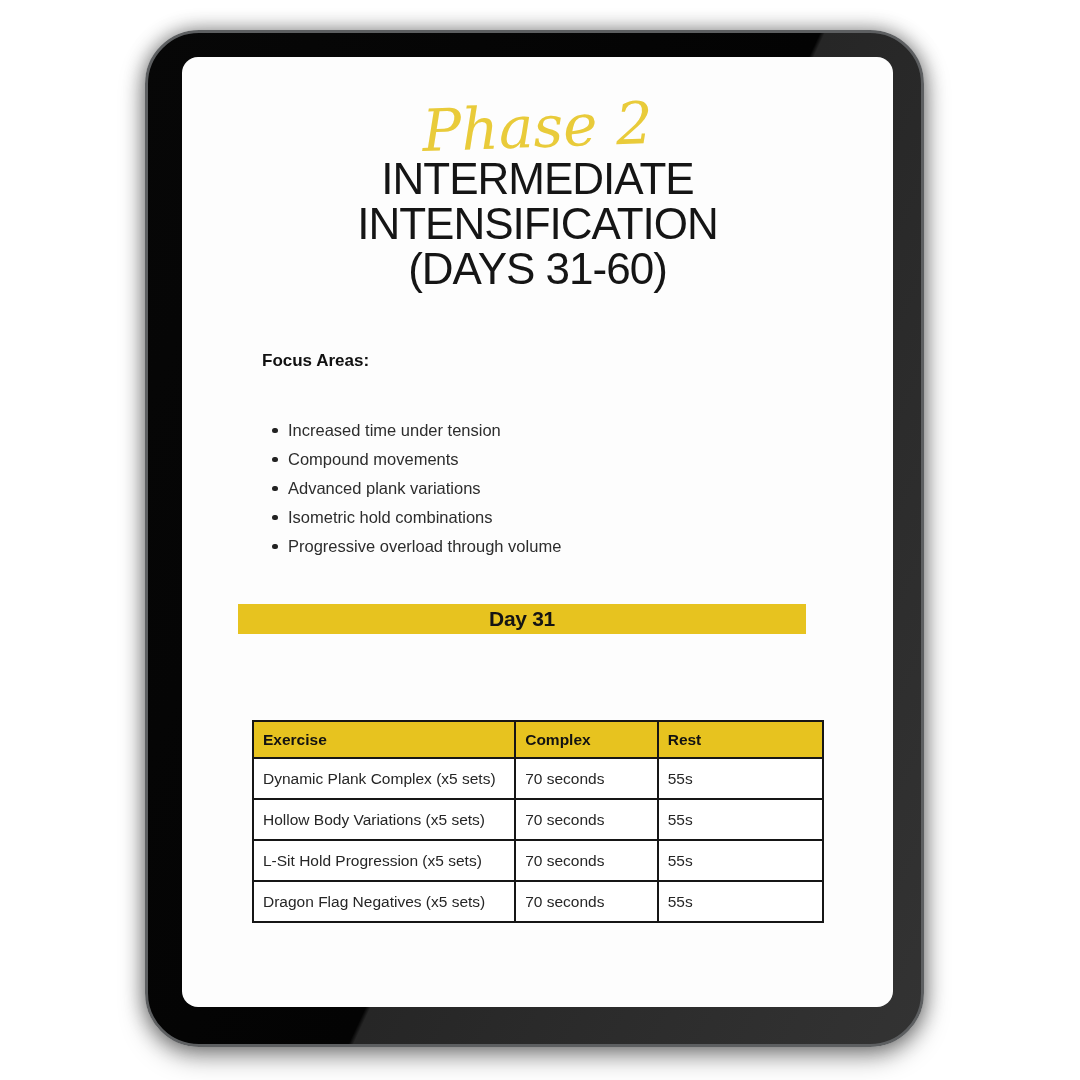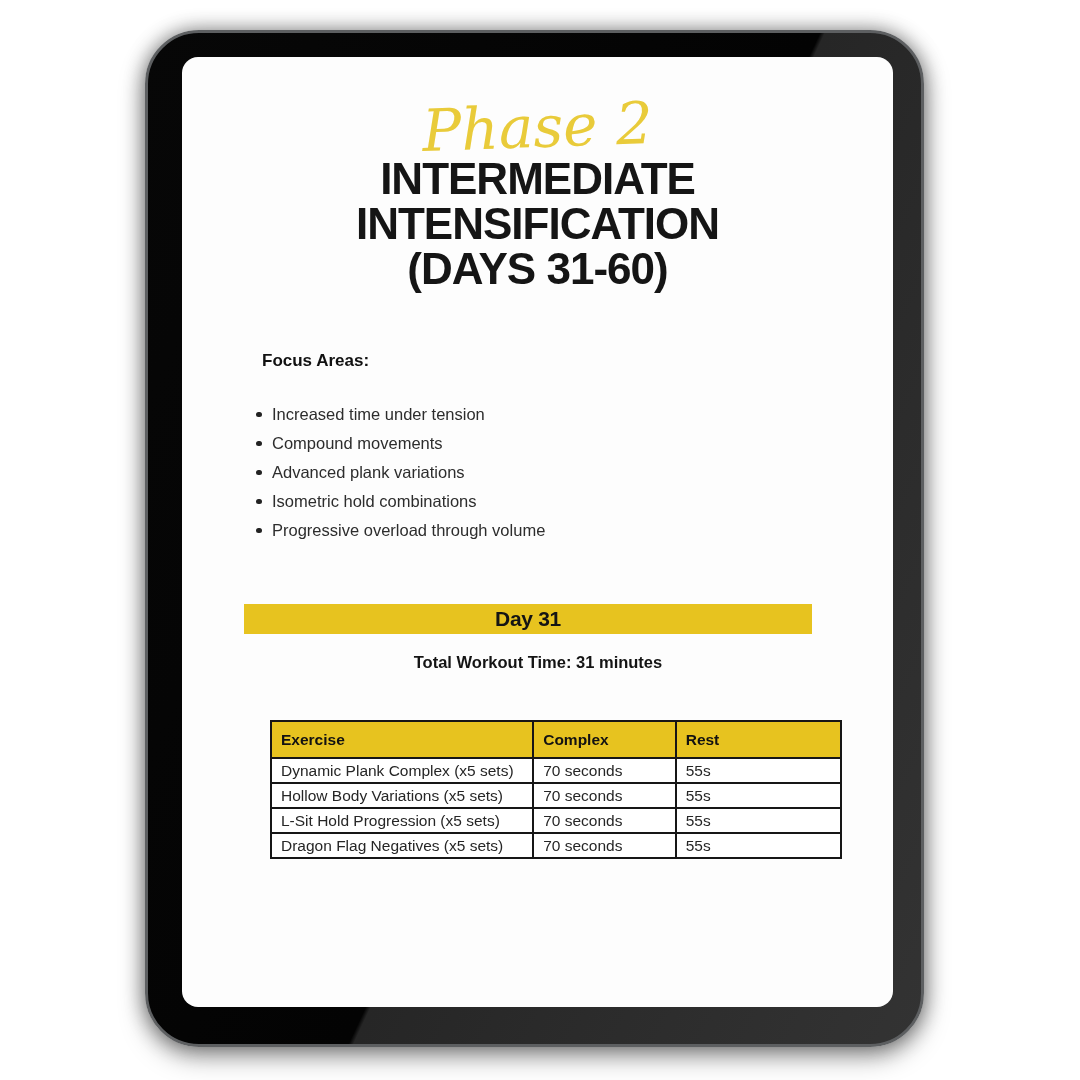--- a/index.html
+++ b/index.html
@@ -36,88 +36,88 @@
     font-style:italic;
     font-weight:400;
     font-size:58px;
     line-height:1.05;
     color:var(--script-yellow,#e9cb3a);
     transform:rotate(-2deg);
   }
   .doc-title{
     position:absolute;left:0;top:99px;width:100%;
     text-align:center;
-    font-weight:700;
+    font-weight:400;
     font-size:44px;
     line-height:45px;
     letter-spacing:-1px;
     color:var(--heading-black,#151515);
   }
   .doc-title span{display:block;}
 
   .focus-heading{
     position:absolute;left:80px;top:294px;
     font-size:17px;font-weight:800;
     color:#111;
   }
   .focus-list{
     position:absolute;left:70px;top:349px;
-    margin:0;padding:0;list-style:none;
+    margin:16px;padding:0;list-style:none;
     font-size:16.5px;color:#2d2d2d;
   }
   .focus-list li{
     position:relative;
     padding-left:20px;
     line-height:16.5px;
     margin-bottom:12.5px;
     white-space:nowrap;
   }
   .focus-list li::before{
     content:"";
     position:absolute;left:4px;top:5.5px;
     width:5.5px;height:5.5px;border-radius:50%;
     background:#222;
   }
 
   .day-banner{
-    position:absolute;left:62px;top:547px;width:568px;height:30px;
+    position:absolute;left:56px;top:547px;width:568px;height:30px;
     background:var(--accent-yellow,#e7c31f);
     display:flex;align-items:center;justify-content:center;
     font-size:21px;font-weight:800;color:#141414;
     letter-spacing:-0.3px;
   }
   .total-time{
     position:absolute;left:70px;top:596px;width:572px;
     text-align:center;
     font-size:16.5px;font-weight:800;color:#141414;
   }
 
   .workout-table{
-    position:absolute;left:88px;top:663px;width:572px;
+    position:absolute;left:70px;top:663px;width:572px;
     border-collapse:collapse;
     table-layout:fixed;
     padding-left:48px;
   }
   .workout-table th,.workout-table td{
     border:2px solid #161616;
     box-sizing:border-box;
     padding:0 0 0 9px;
     text-align:left;
     vertical-align:middle;
     white-space:nowrap;
     overflow:hidden;
   }
   .workout-table th{
     background:var(--accent-yellow,#e7c31f);
     height:37px;
     font-size:15.5px;font-weight:800;color:#121212;
   }
   .workout-table td{
     background:#fff;
-    height:25px;
+    height:41px;
     font-size:15.5px;font-weight:400;color:#262626;
   }
   .col-exercise{width:46%;}
   .col-duration{width:25%;}
   .col-rest{width:29%;}
 </style>
 </head>
 <body>
 
 <div class="stage">
@@ -137,21 +137,20 @@
       <ul class="focus-list">
         <li>Increased time under tension</li>
         <li>Compound movements</li>
         <li>Advanced plank variations</li>
         <li>Isometric hold combinations</li>
         <li>Progressive overload through volume</li>
       </ul>
 
       <div class="day-banner">Day 31</div>
 
-      <div class="total-time">Total Workout Time: 31 minutes</div>
 
       <table class="workout-table">
         <colgroup>
           <col class="col-exercise">
             <col class="col-duration">
             <col class="col-rest">
         </colgroup>
         <thead>
           <tr>
             <th>Exercise</th>

